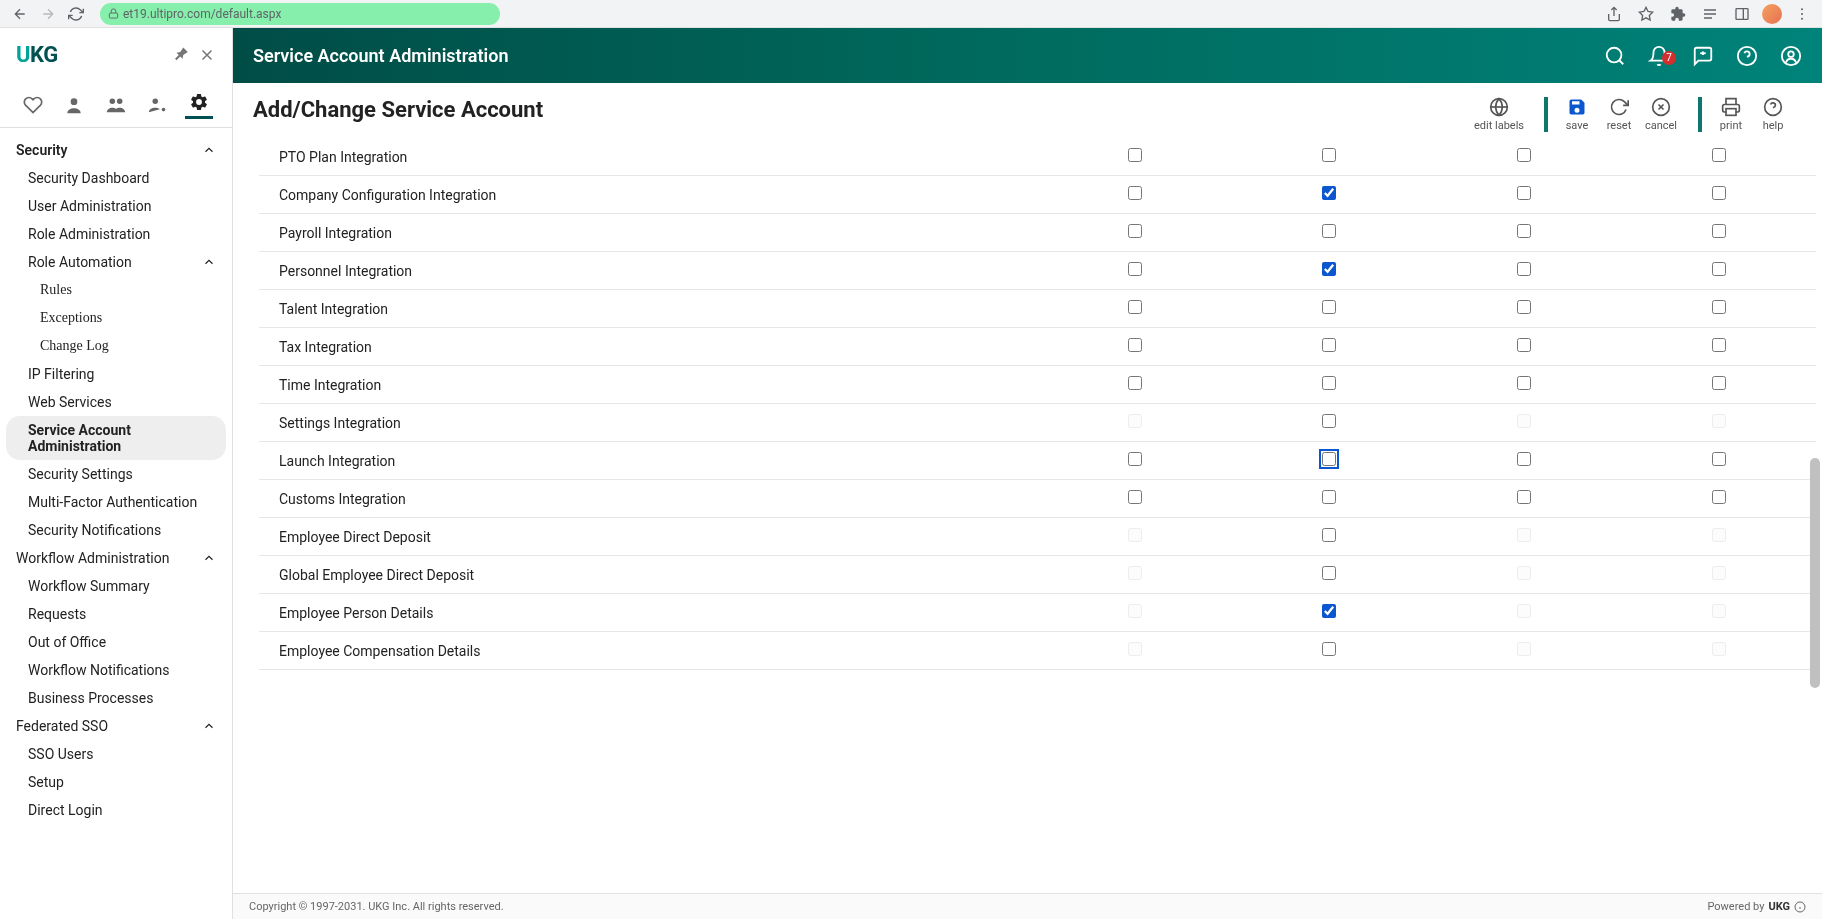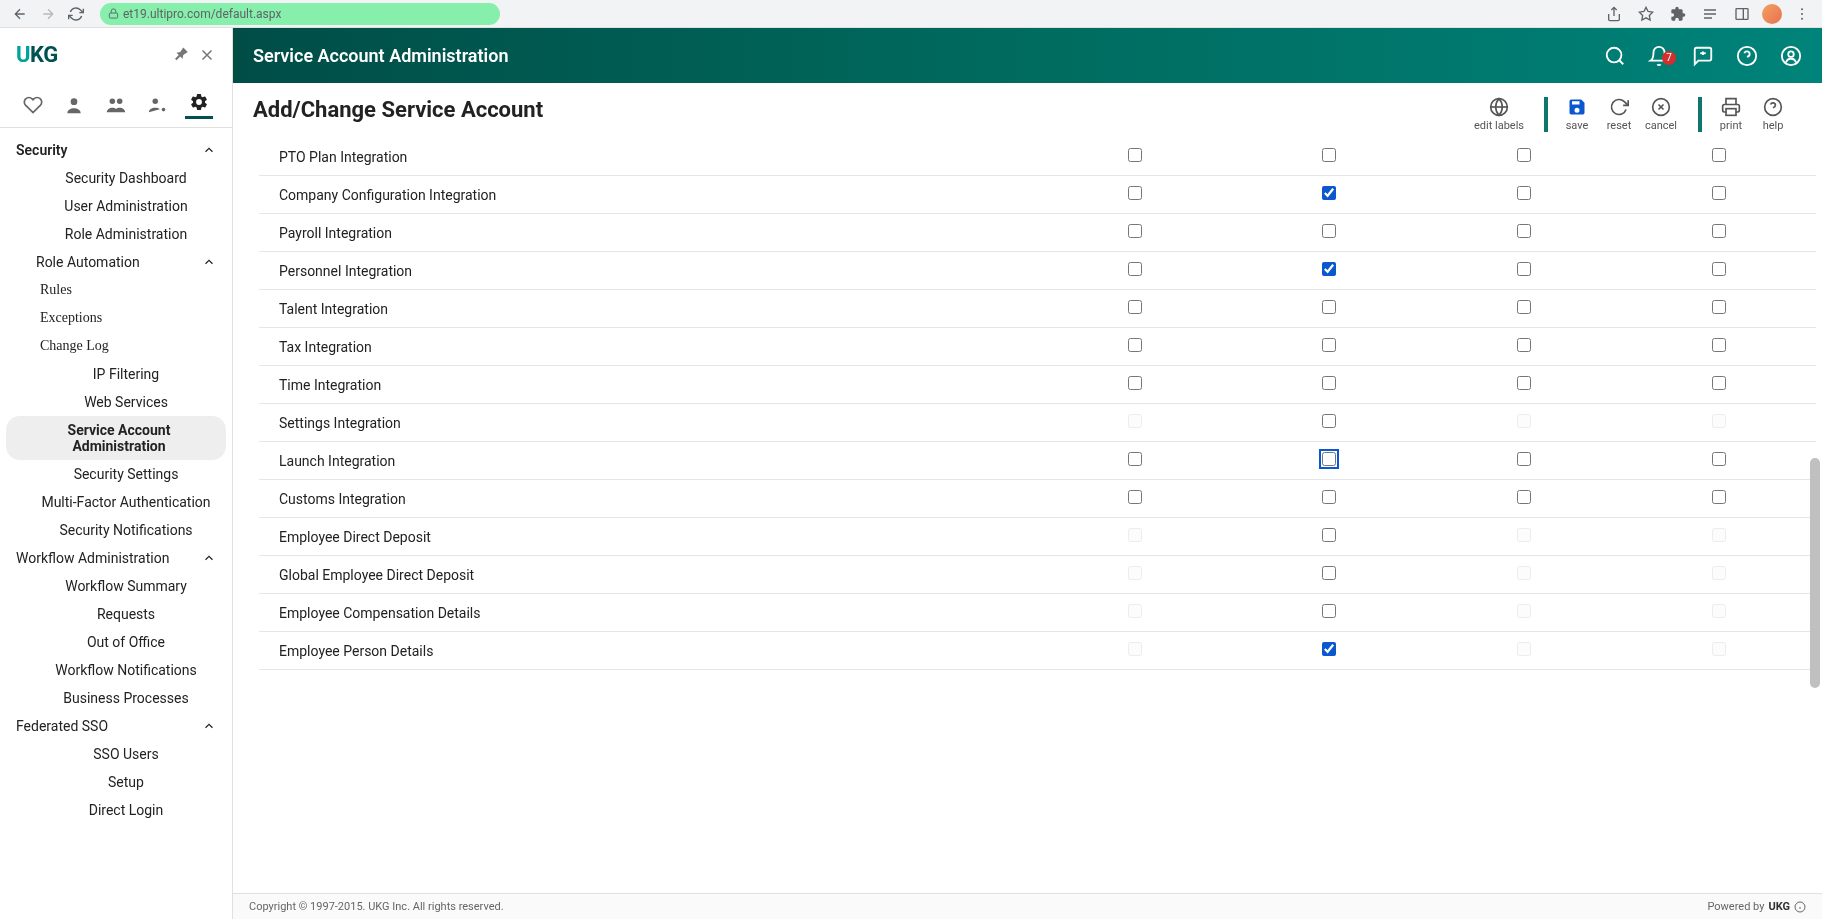--- a/index.html
+++ b/index.html
@@ -24,21 +24,21 @@
   .sidebar-top-icons { margin-left: auto; display: flex; gap: 8px; color: #777; }
   .sb-icon { cursor: pointer; }
   .sidebar-nav-icons { display: flex; justify-content: space-around; padding: 10px 12px 8px; border-bottom: 1px solid #e0e0e0; color: #666; }
   .sidebar-nav-icons .nav-icon { width: 28px; height: 28px; display: flex; align-items: center; justify-content: center; cursor: pointer; }
   .sidebar-nav-icons .nav-icon.active { color: #222; border-bottom: 3px solid #005151; padding-bottom: 4px; margin-bottom: -8px; }
   
   
   .tree { padding: 8px 0; font-size: 14px; }
   .tree-group .group-header { display: flex; align-items: center; justify-content: space-between; padding: 6px 16px; cursor: pointer; font-weight: 600; }
   .tree-group .group-header.normal { font-weight: 400; }
-  .tree-item { padding: 6px 16px 6px 36px; cursor: pointer; text-align: center; }
+  .tree-item { padding: 6px 16px 6px 28px; cursor: pointer; }
   .tree-subitem { padding: 6px 16px 6px 40px; cursor: pointer; font-family: Liberation Serif, serif; }
   .tree-item.active { background: #eeeeee; border-radius: 14px; font-weight: 700; margin: 0 6px; padding-left: 22px; }
   .chev { width: 14px; height: 14px; }
   
   
   .page-header { background: linear-gradient(90deg, #004d46 0%, #006b5f 50%, #00837a 100%); color: #fff; height: 55px; display: flex; align-items: center; padding: 0 20px; }
   .page-header-title { font-size: 18px; font-weight: 600; }
   .header-icons { margin-left: auto; display: flex; gap: 22px; align-items: center; }
   .header-icon { cursor: pointer; position: relative; }
   .badge { position: absolute; top: 6px; right: -6px; background: #d32f2f; color: #fff; border-radius: 8px; font-size: 10px; padding: 0 4px; min-width: 14px; text-align: center; line-height: 14px; }
@@ -447,41 +447,41 @@
               <td class="cb disabled"><input type="checkbox" disabled="" style=""></td>
             </tr>
             <tr>
               <td class="name">Global Employee Direct Deposit</td>
               <td class="cb disabled"><input type="checkbox" disabled="" style=""></td>
               <td class="cb"><input type="checkbox" style=""></td>
               <td class="cb disabled"><input type="checkbox" disabled="" style=""></td>
               <td class="cb disabled"><input type="checkbox" disabled="" style=""></td>
             </tr>
             <tr>
+              <td class="name">Employee Person Details</td>
+              <td class="cb disabled"><input type="checkbox" disabled="" style=""></td>
+              <td class="cb"><input type="checkbox" checked="" style=""></td>
+              <td class="cb disabled"><input type="checkbox" disabled="" style=""></td>
+              <td class="cb disabled"><input type="checkbox" disabled="" style=""></td>
+            </tr>
+            <tr>
               <td class="name">Employee Compensation Details</td>
               <td class="cb disabled"><input type="checkbox" disabled="" style=""></td>
               <td class="cb"><input type="checkbox" style=""></td>
-              <td class="cb disabled"><input type="checkbox" disabled="" style=""></td>
-              <td class="cb disabled"><input type="checkbox" disabled="" style=""></td>
-            </tr>
-            <tr>
-              <td class="name">Employee Person Details</td>
-              <td class="cb disabled"><input type="checkbox" disabled="" style=""></td>
-              <td class="cb"><input type="checkbox" checked="" style=""></td>
               <td class="cb disabled"><input type="checkbox" disabled="" style=""></td>
               <td class="cb disabled"><input type="checkbox" disabled="" style=""></td>
             </tr>
           </tbody>
       </table>
     </div>
 
     <div class="scrollbar-stub"></div>
 
     <div class="footer">
-      <span>Copyright © 1997-2015. UKG Inc. All rights reserved.</span>
+      <span>Copyright © 1997-2031. UKG Inc. All rights reserved.</span>
       <span class="pb">
         <span>Powered by</span>
         <strong>UKG</strong>
         <span>
             <svg width="12" height="12" viewBox="0 0 24 24" fill="none" stroke="currentColor" stroke-width="2">
               <circle cx="12" cy="12" r="10"></circle>
               <line x1="12" y1="16" x2="12" y2="12"></line>
               <line x1="12" y1="8" x2="12.01" y2="8"></line>
             </svg>
           </span>

